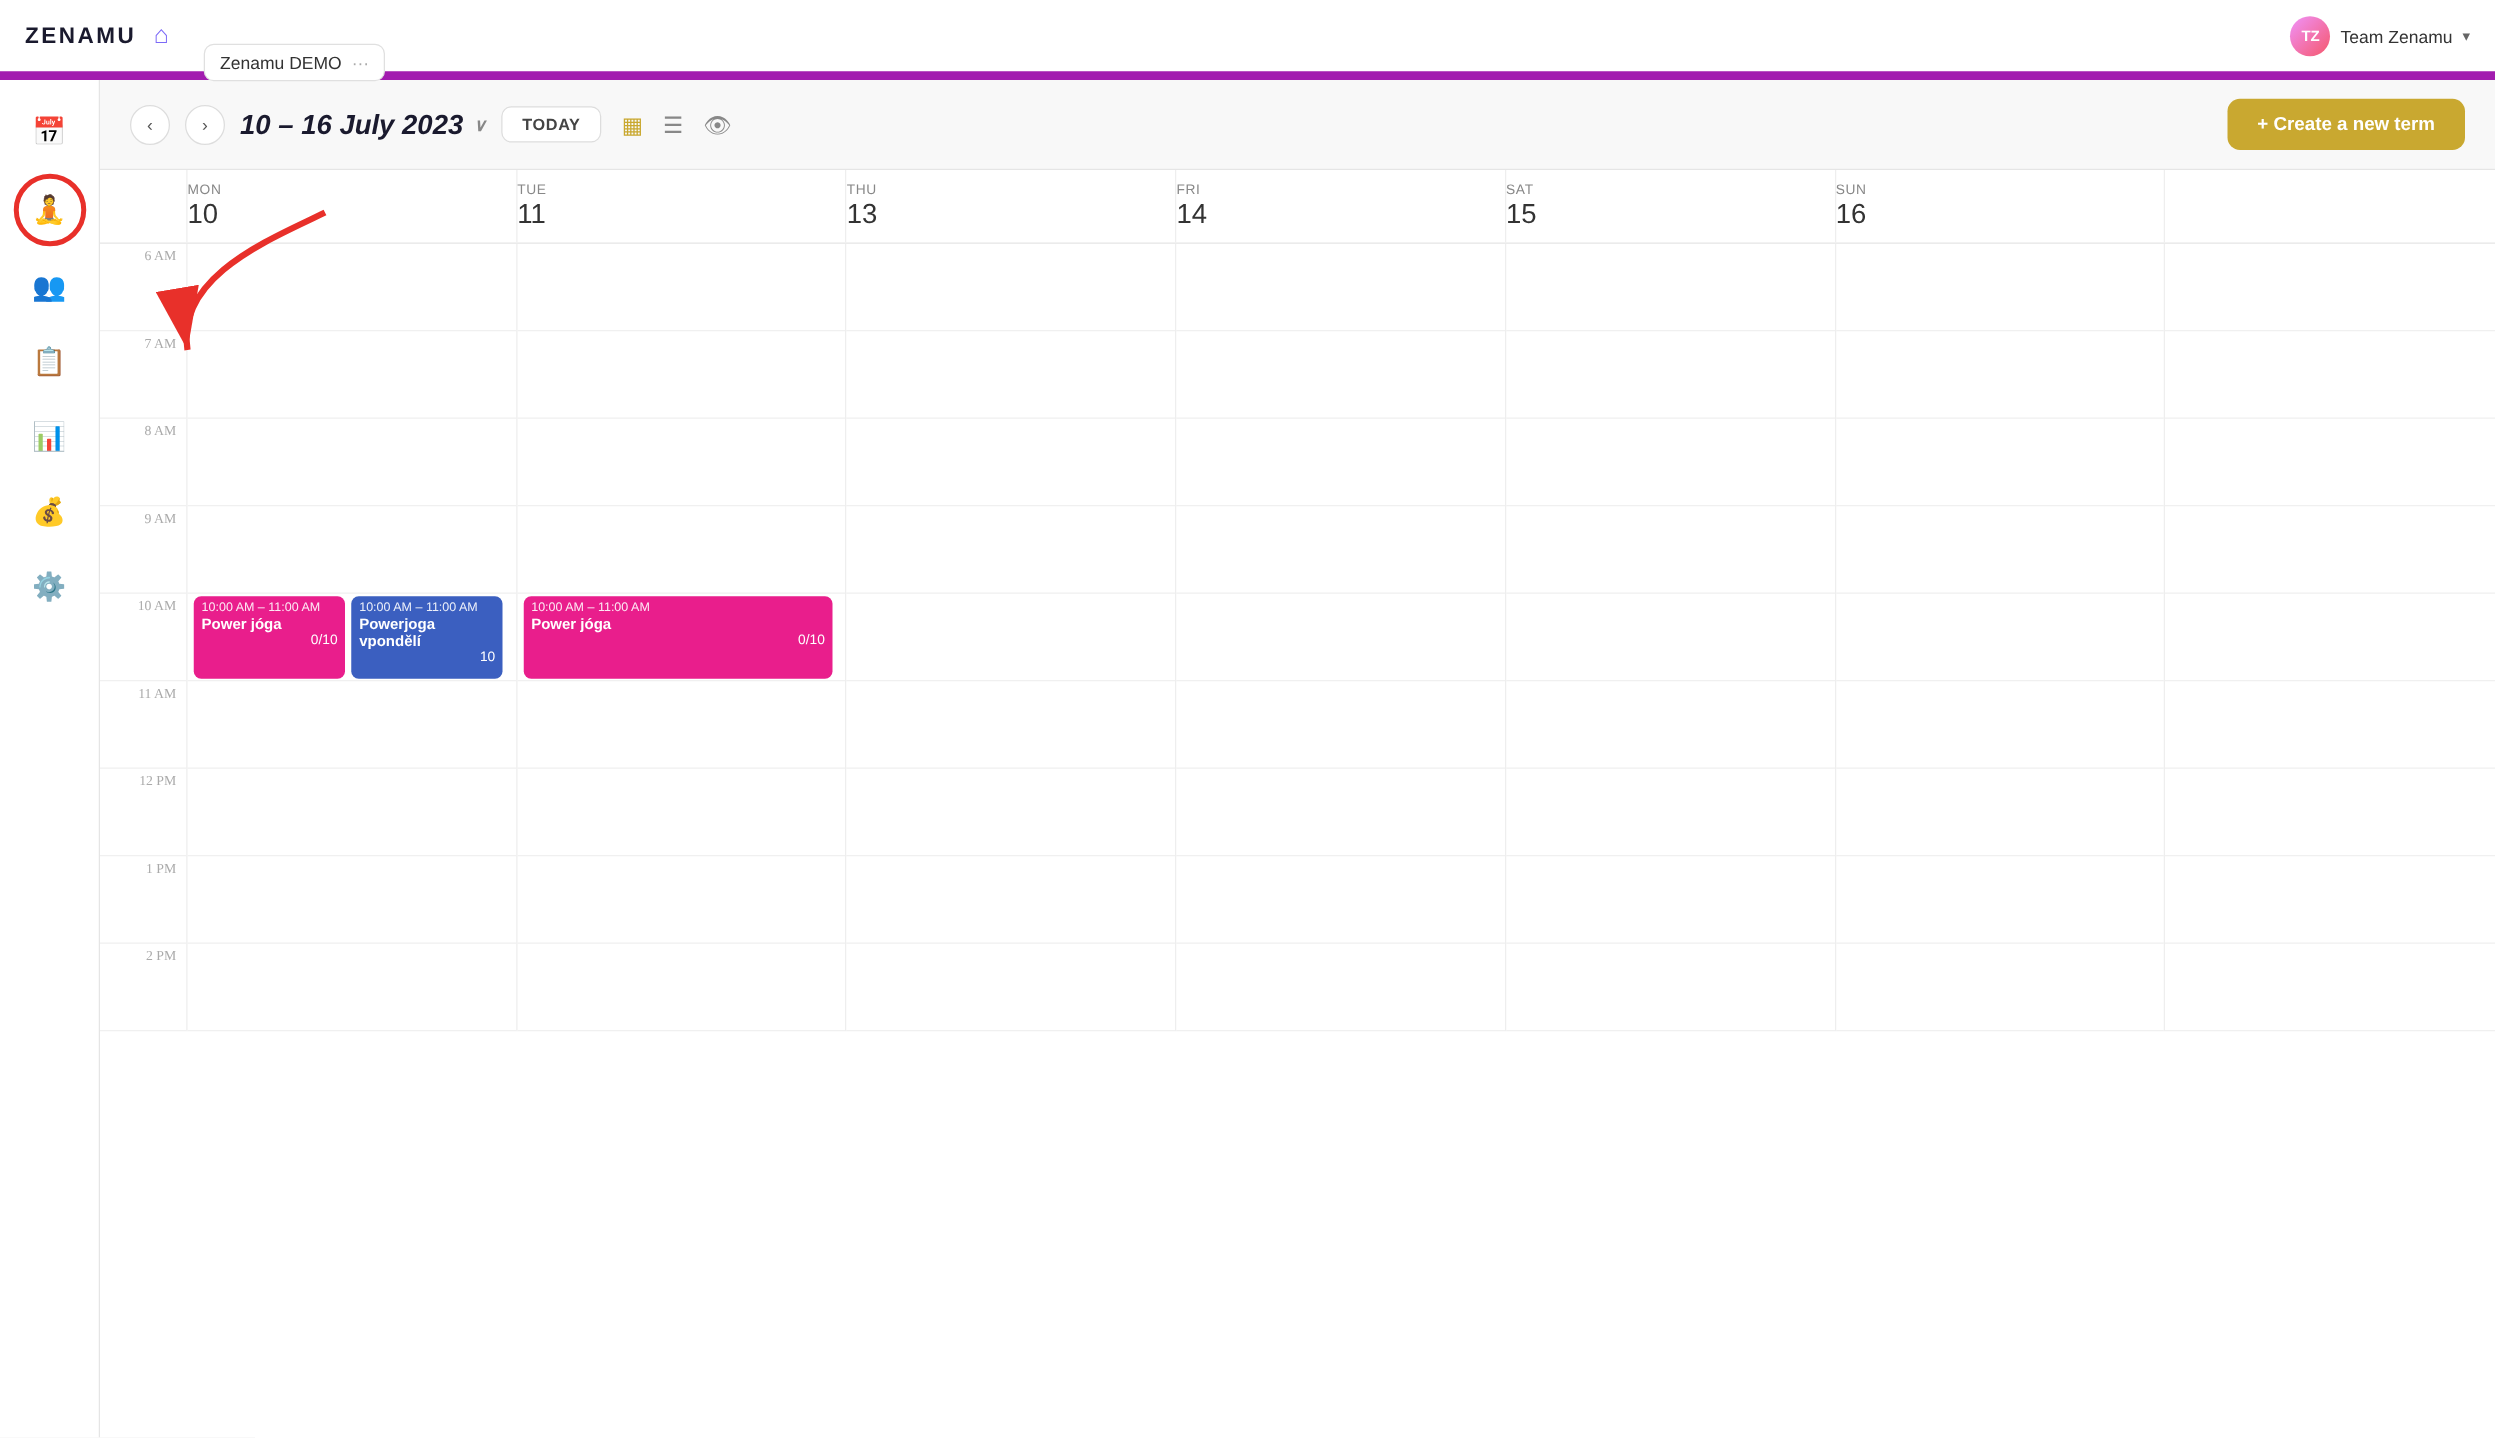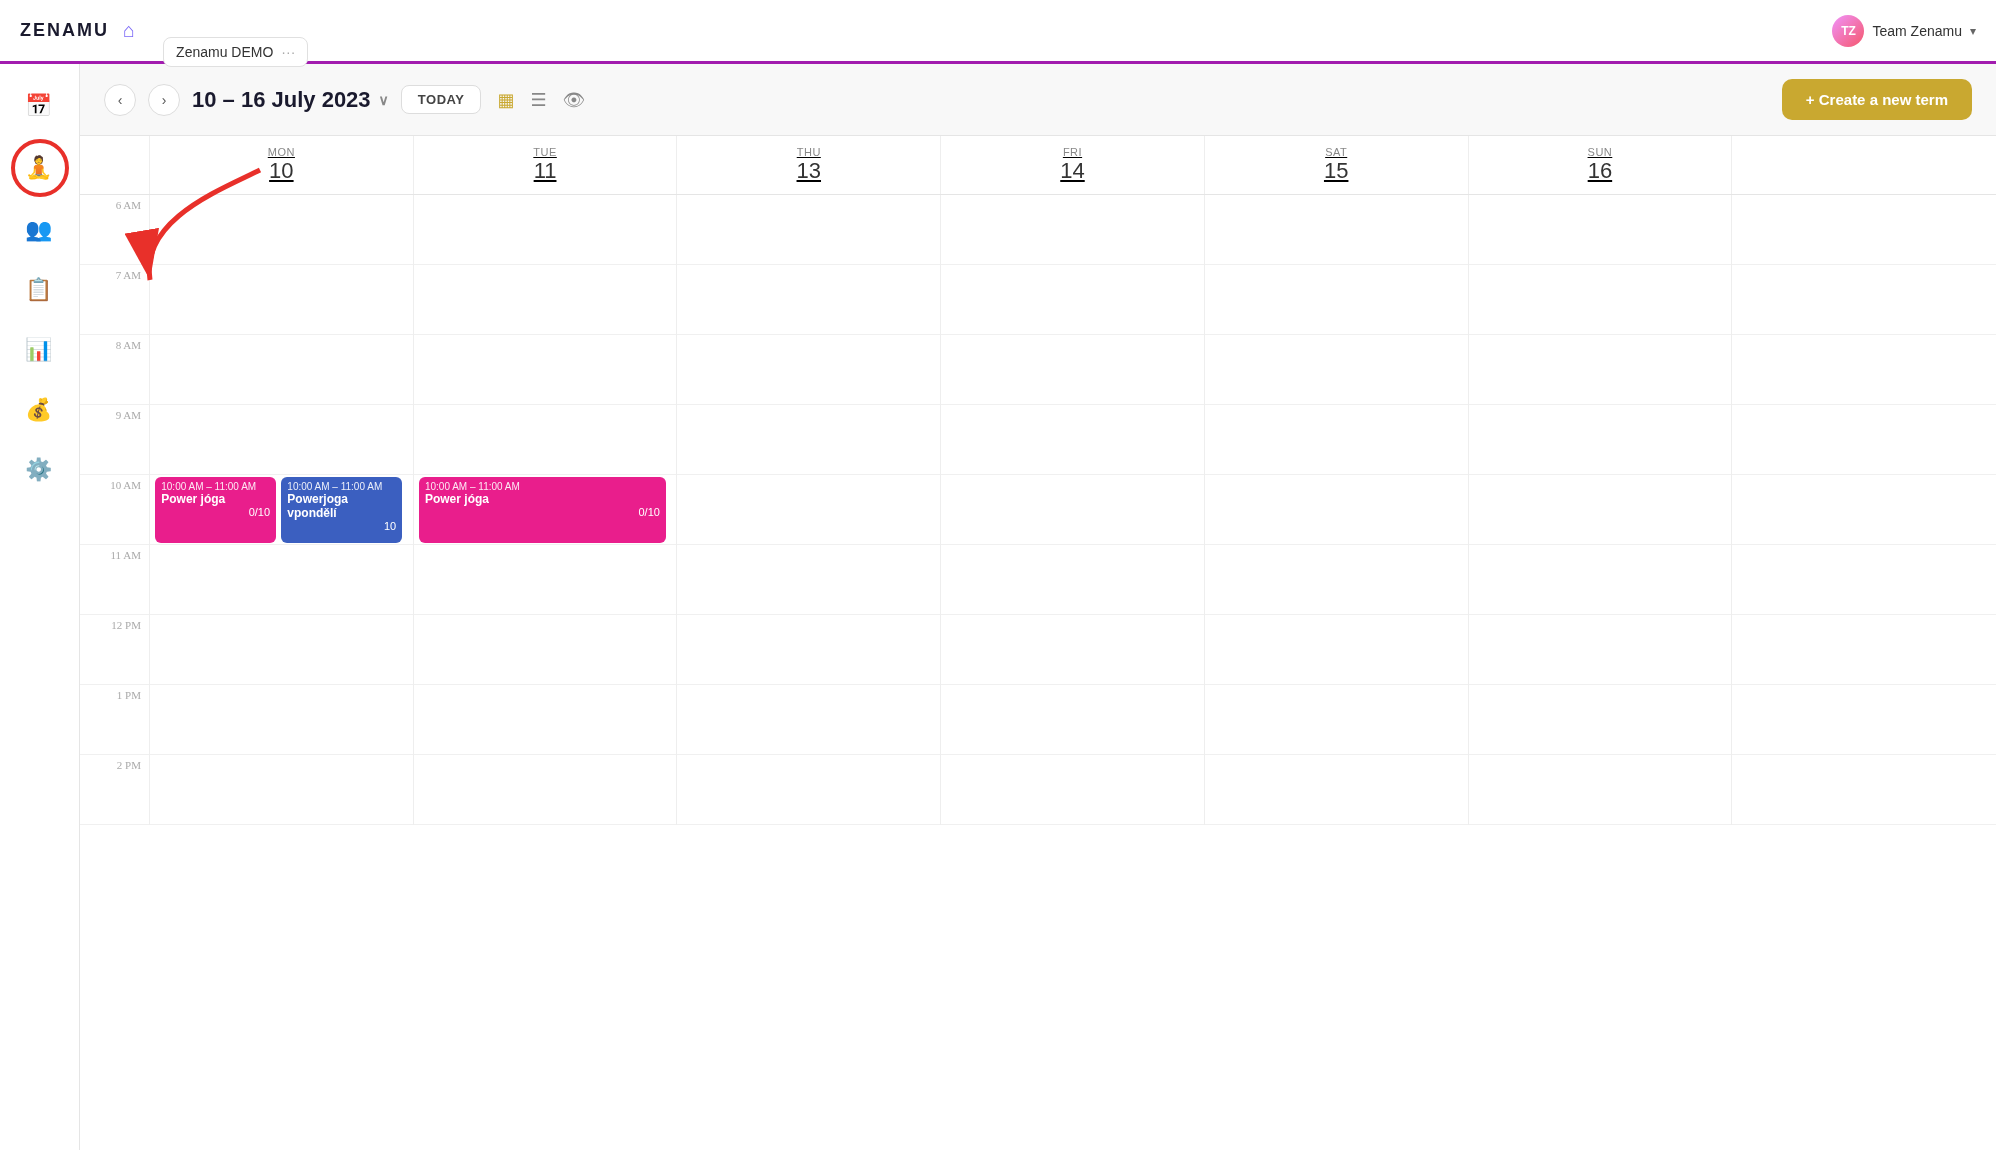--- a/index.html
+++ b/index.html
@@ -1,21 +1,21 @@
 <!DOCTYPE html>
 <html><head>
   <meta charset="utf-8">
   <style>
     * { box-sizing: border-box; margin: 0; padding: 0; }
     body { font-family: -apple-system, BlinkMacSystemFont, 'Segoe UI', sans-serif; background: #f0f0f0; display: flex; flex-direction: column; height: 100vh; overflow: hidden; }
 
     
     .top-header {
       background: #fff;
-      border-bottom: 3px solid #a21caf;
+      border-bottom: 7px solid #a21caf;
       height: 64px;
       display: flex;
       align-items: center;
       padding: 0 20px;
       gap: 16px;
       z-index: 10;
     }
     .logo-area {
       display: flex;
       align-items: center;
@@ -127,20 +127,21 @@
       color: #555;
     }
     .date-range {
       font-size: 22px;
       font-weight: 600;
       color: #1a1a2e;
       display: flex;
       align-items: center;
       gap: 8px;
       cursor: pointer;
+      font-style: italic;
     }
     .date-range .chevron { font-size: 14px; color: #888; }
     .today-btn {
       border: 1.5px solid #ddd;
       background: #fff;
       border-radius: 8px;
       padding: 6px 16px;
       font-size: 13px;
       font-weight: 600;
       color: #444;
@@ -185,23 +186,22 @@
       display: grid;
       grid-template-columns: 70px repeat(7, 1fr);
       border-bottom: 1px solid #e5e5e5;
       background: #fff;
       position: sticky;
       top: 0;
       z-index: 3;
     }
     .cal-header-cell {
       padding: 10px 0;
-      text-align: center;
+      text-align: left;
       border-right: 1px solid #eee;
-      text-decoration: underline;
     }
     .cal-header-cell:first-child { border-right: 1px solid #eee; }
     .day-name {
       font-size: 11px;
       font-weight: 500;
       color: #888;
       text-transform: uppercase;
       letter-spacing: 0.5px;
     }
     .day-num {

